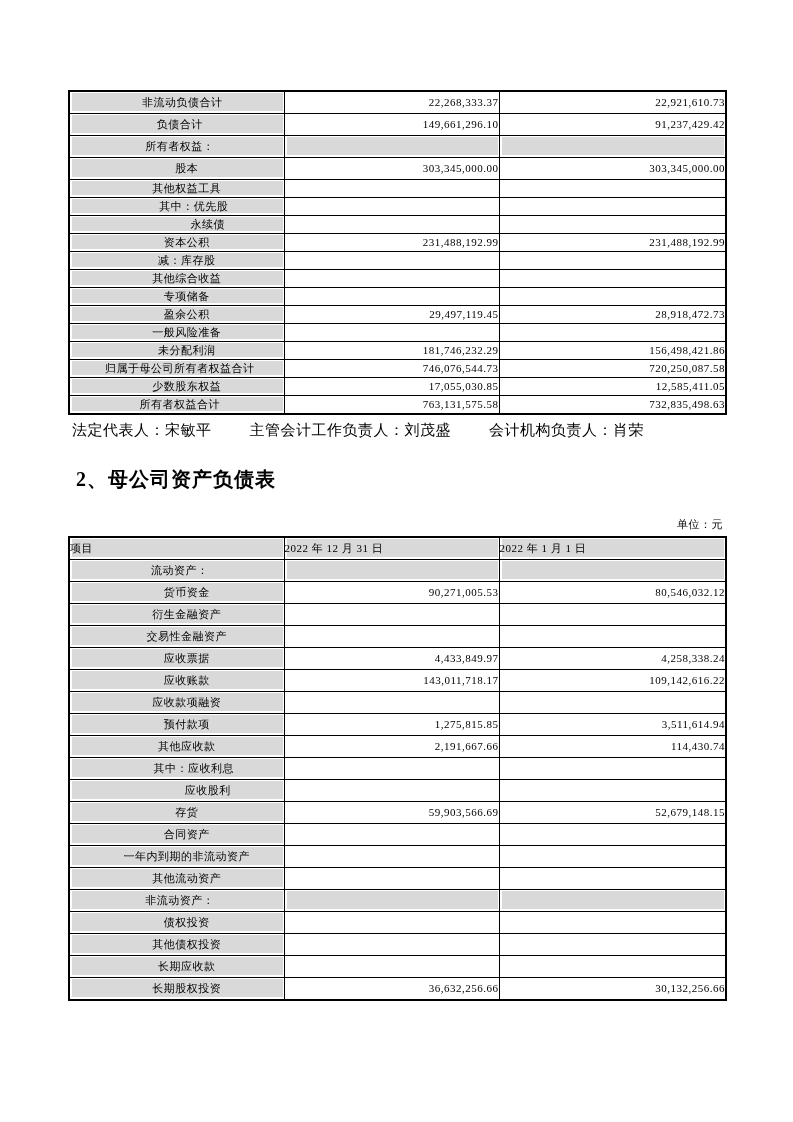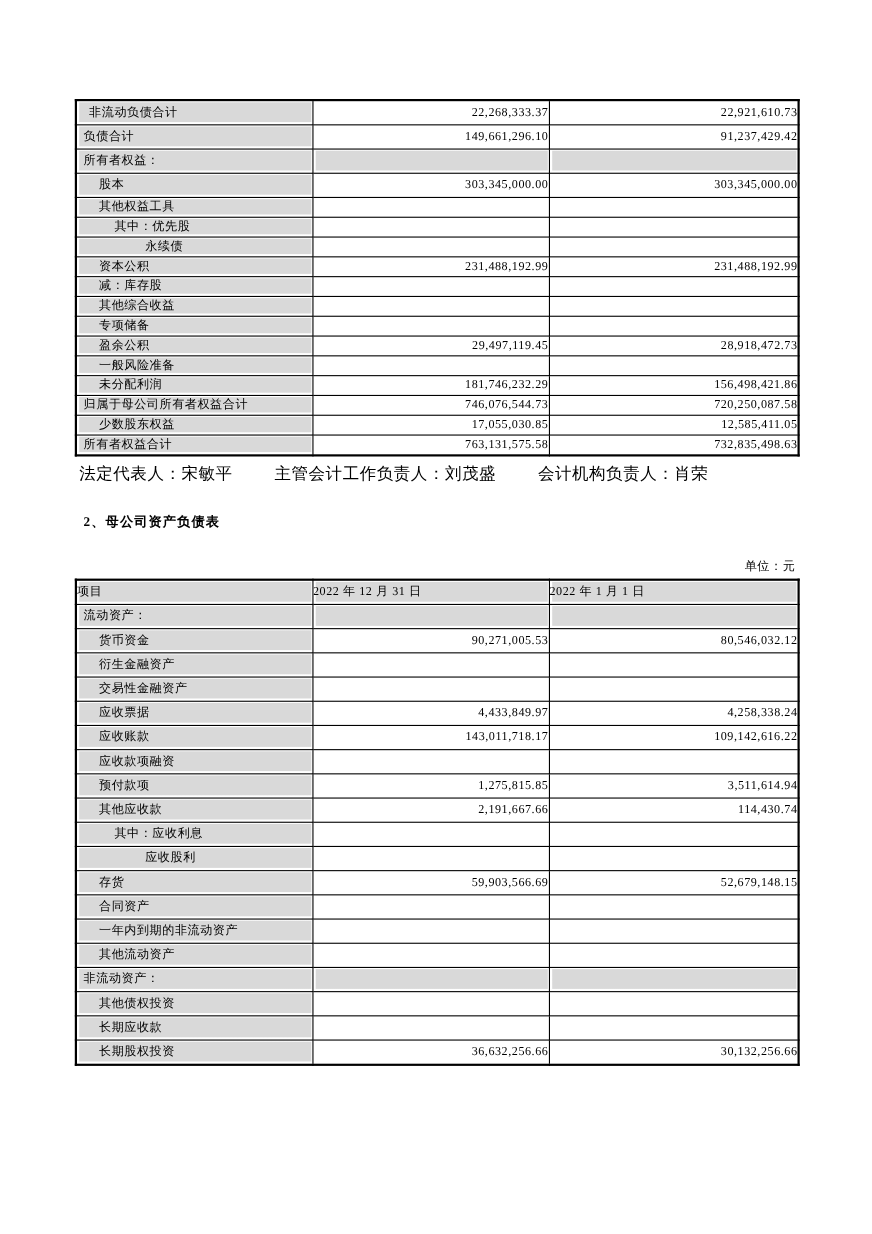--- a/index.html
+++ b/index.html
@@ -28,21 +28,21 @@
     padding: 0;
     letter-spacing: 0.5px;
   }
   
   .shaded {
     background-image: linear-gradient(#d9d9d9, #d9d9d9);
     background-repeat: no-repeat;
     background-size: calc(100% - 3px) calc(100% - 3px);
     background-position: 2px 1px;
   }
-  td.lbl { text-align: left; }
+  td.lbl { text-align: center; }
   td.val { text-align: right; padding-right: 8px; letter-spacing: 1px; }
   th.hd  { text-align: left; }
 
   .ind0 { text-indent: 6px; }
   .ind1 { text-indent: 11px; }
   .ind2 { text-indent: 20px; }
   .ind3 { text-indent: 34px; }
   .ind4 { text-indent: 62px; }
 
   #t1 tr td { height: 17px; line-height: 17px; }
@@ -52,21 +52,21 @@
   .signatories {
     margin: 6px 0 0 4px;
     font-size: 15px;
     display: flex;
     letter-spacing: 0.5px;
   }
   .signatories span { margin-right: 38px; }
 
   .section-title {
     margin: 26px 0 0 8px;
-    font-size: 12px;
+    font-size: 20px;
     font-weight: bold;
     letter-spacing: 1px;
   }
   .unit-line {
     margin: 24px 2px 4px 0;
     font-size: 11px;
     text-align: right;
     letter-spacing: 0.5px;
   }
 </style>
@@ -268,20 +268,25 @@
           <td class="lbl shaded ind2">其他流动资产</td>
           <td class="val"></td>
           <td class="val"></td>
         </tr>
         <tr>
           <td class="lbl shaded ind0">非流动资产：</td>
           <td class="val shaded"></td>
           <td class="val shaded"></td>
         </tr>
         <tr>
+          <td class="lbl shaded ind2">债权投资</td>
+          <td class="val"></td>
+          <td class="val"></td>
+        </tr>
+        <tr>
           <td class="lbl shaded ind2">其他债权投资</td>
           <td class="val"></td>
           <td class="val"></td>
         </tr>
         <tr>
           <td class="lbl shaded ind2">长期应收款</td>
           <td class="val"></td>
           <td class="val"></td>
         </tr>
         <tr>

